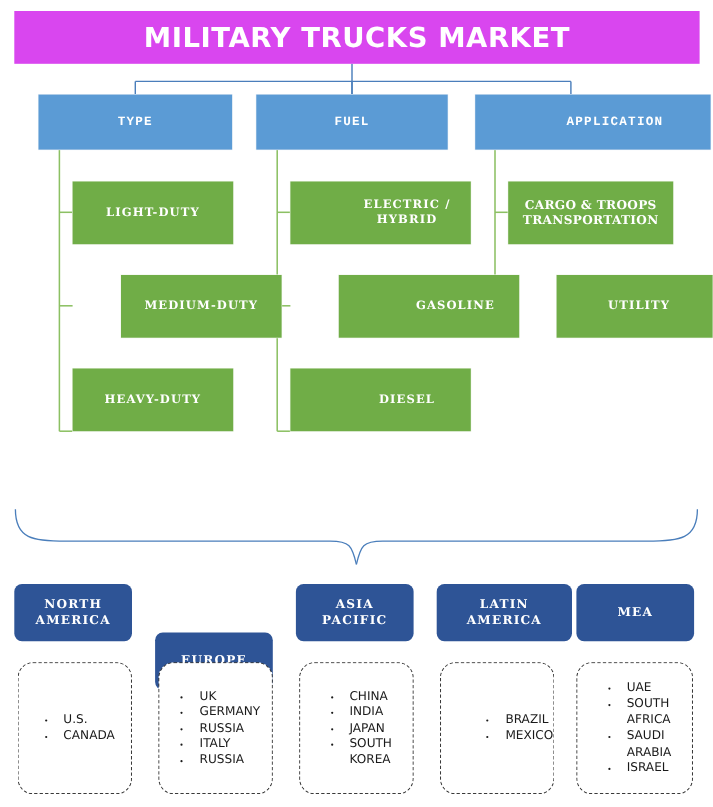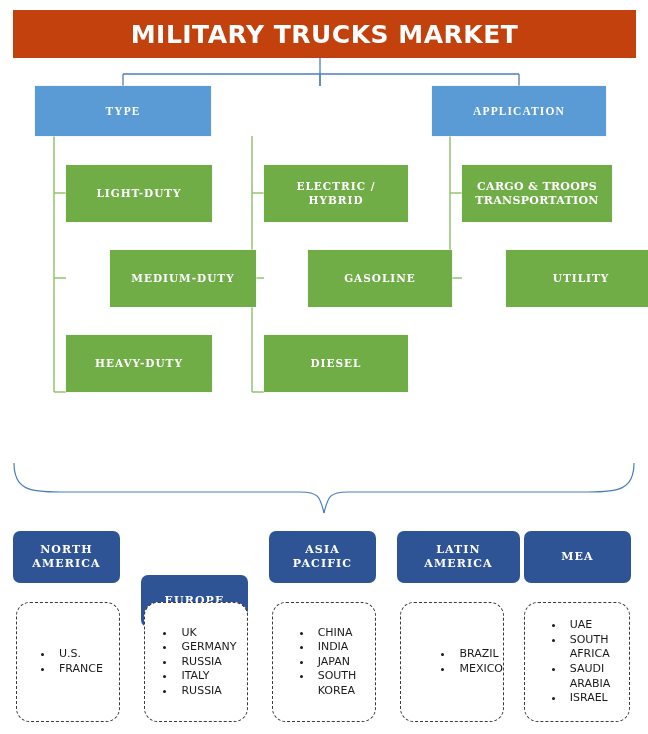--- a/index.html
+++ b/index.html
@@ -18,21 +18,21 @@
     overflow: hidden;
   }
   .abs { position: absolute; }
 
   
   #title-bar {
     left: 13px;
     top: 10px;
     width: 623px;
     height: 48px;
-    background: #c2410c;
+    background: #d946ef;
     display: flex;
     align-items: center;
     justify-content: center;
   }
   #title-bar .title-text {
     color: #ffffff;
     font-size: 25px;
     font-weight: bold;
     letter-spacing: 0.5px;
     font-family: "DejaVu Sans", sans-serif;
@@ -46,25 +46,25 @@
     justify-content: center;
     top: 86px;
     height: 50px;
     box-shadow: 0 0 0 0.5px #e8eef5;
   }
   .cat-box .cat-label {
     color: #ffffff;
     font-size: 11.5px;
     font-weight: bold;
     letter-spacing: 1.1px;
-    font-family: Liberation Serif, serif;
+    font-family: Liberation Mono, monospace;
   }
   #cat-0 { left: 35px;  width: 176px; }
   #cat-1 { left: 233px; width: 174px; }
-  #cat-2 { left: 432px; width: 174px; }
+  #cat-2 { left: 432px; width: 174px; padding-left: 40px; }
 
   
   .sub-box {
     background: #70ad47;
     display: flex;
     align-items: center;
     justify-content: center;
     text-align: center;
     height: 57px;
     box-shadow: 0 0 0 0.5px #eef4e9;
@@ -75,21 +75,21 @@
     font-weight: bold;
     letter-spacing: 1px;
     line-height: 1.25;
     font-family: "DejaVu Serif", serif;
     padding: 0 4px;
   }
   .sub-box.wide .sub-label { font-size: 11px; letter-spacing: 0.3px; }
 
   
   .col-0 { left: 66px;  width: 146px; }
-  .col-1 { left: 264px; width: 144px; }
+  .col-1 { left: 264px; width: 116px; padding-left: 48px; }
   .col-2 { left: 462px; width: 150px; }
   
   .row-0 { top: 165px; }
   .row-1 { top: 250px; margin-left: 44px; }
   .row-2 { top: 335px; }
 
   
   .region-box {
     background: #2e5496;
     border-radius: 7px;
@@ -182,20 +182,23 @@
     </g>
   </svg>
 
   <div class="abs" id="title-bar">
     <span class="title-text">MILITARY TRUCKS MARKET</span>
   </div>
 
   <div class="abs cat-box" id="cat-0">
     <span class="cat-label">TYPE</span>
   </div>
+  <div class="abs cat-box" id="cat-1">
+    <span class="cat-label">FUEL</span>
+  </div>
   <div class="abs cat-box" id="cat-2">
     <span class="cat-label">APPLICATION</span>
   </div>
 
   <div class="abs sub-box col-0 row-0">
     <span class="sub-label">LIGHT-DUTY</span>
   </div>
   <div class="abs sub-box col-0 row-1">
     <span class="sub-label">MEDIUM-DUTY</span>
   </div>
@@ -237,21 +240,21 @@
     <span class="region-label" style="white-space:pre-line">LATIN
 AMERICA</span>
   </div>
   <div class="abs region-box" style="left:524px; width:107px;">
     <span class="region-label" style="white-space:pre-line">MEA</span>
   </div>
 
   <div class="abs country-box" style="left:16px;  width:104px;">
     <ul>
         <li>U.S.</li>
-        <li>FRANCE</li>
+        <li>CANADA</li>
       </ul>
   </div>
   <div class="abs country-box" style="left:144px; width:104px;">
     <ul>
         <li>UK</li>
         <li>GERMANY</li>
         <li>RUSSIA</li>
         <li>ITALY</li>
         <li>RUSSIA</li>
       </ul>

